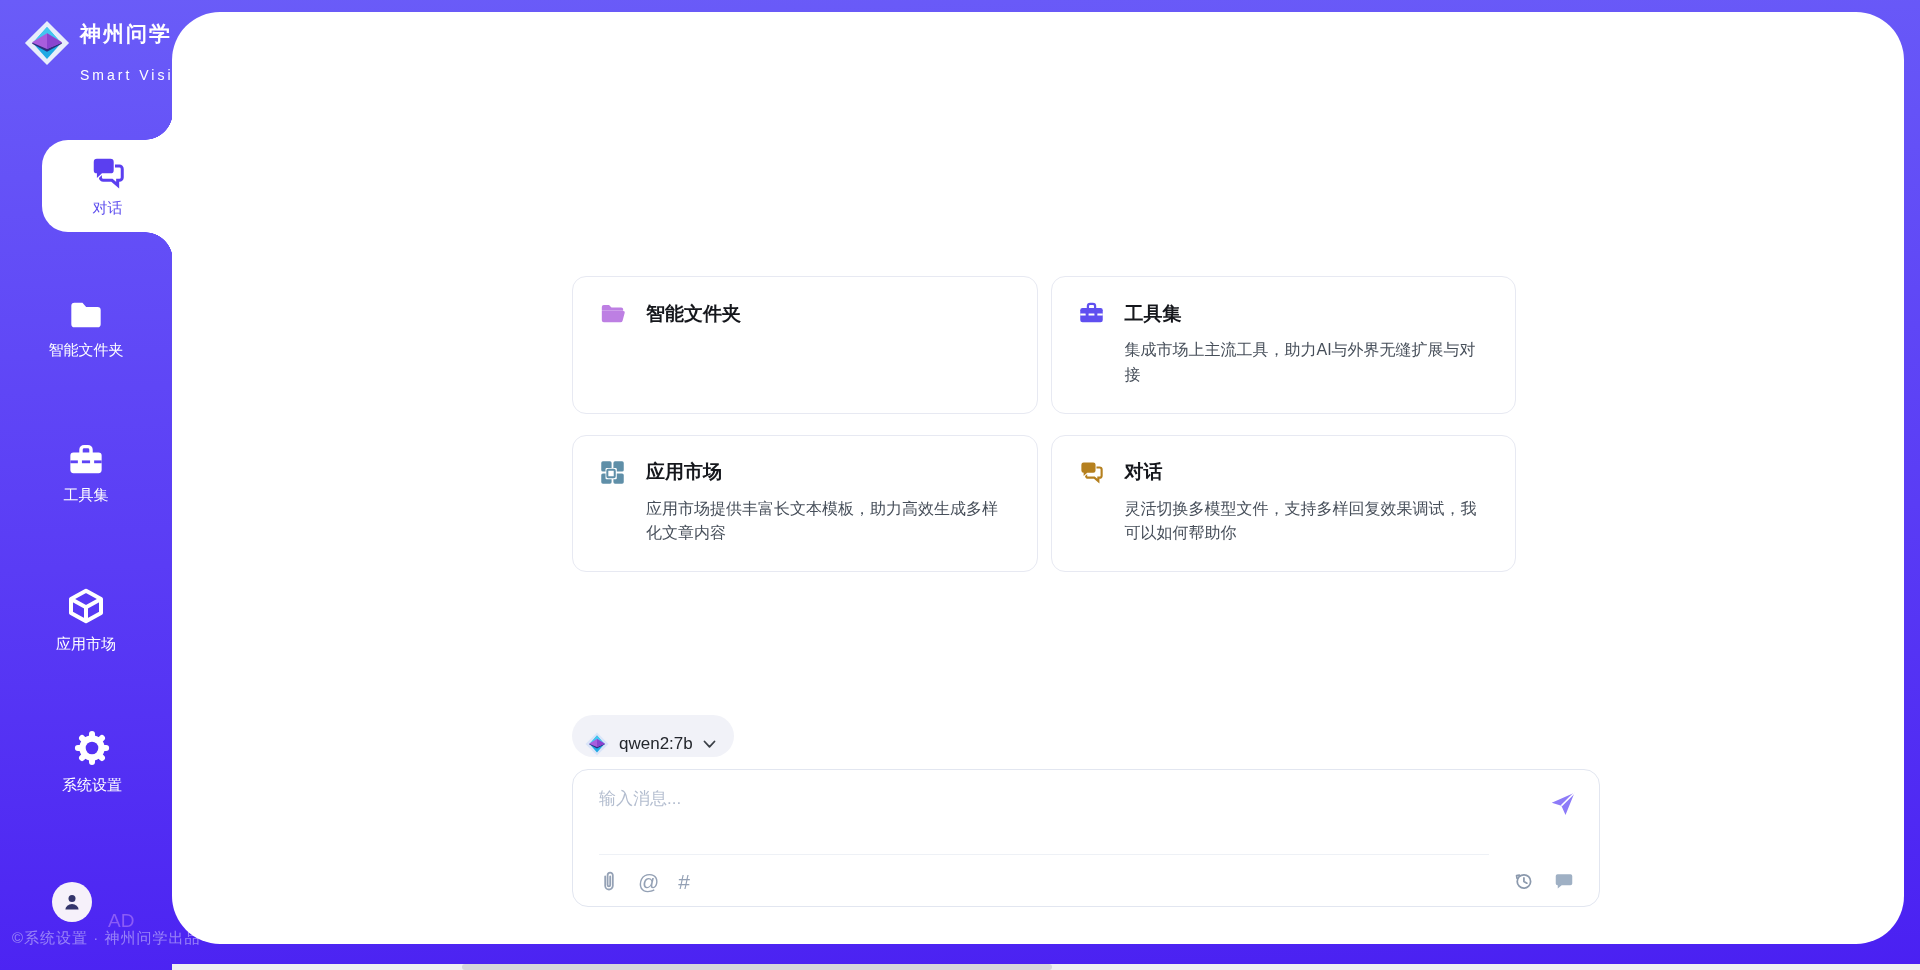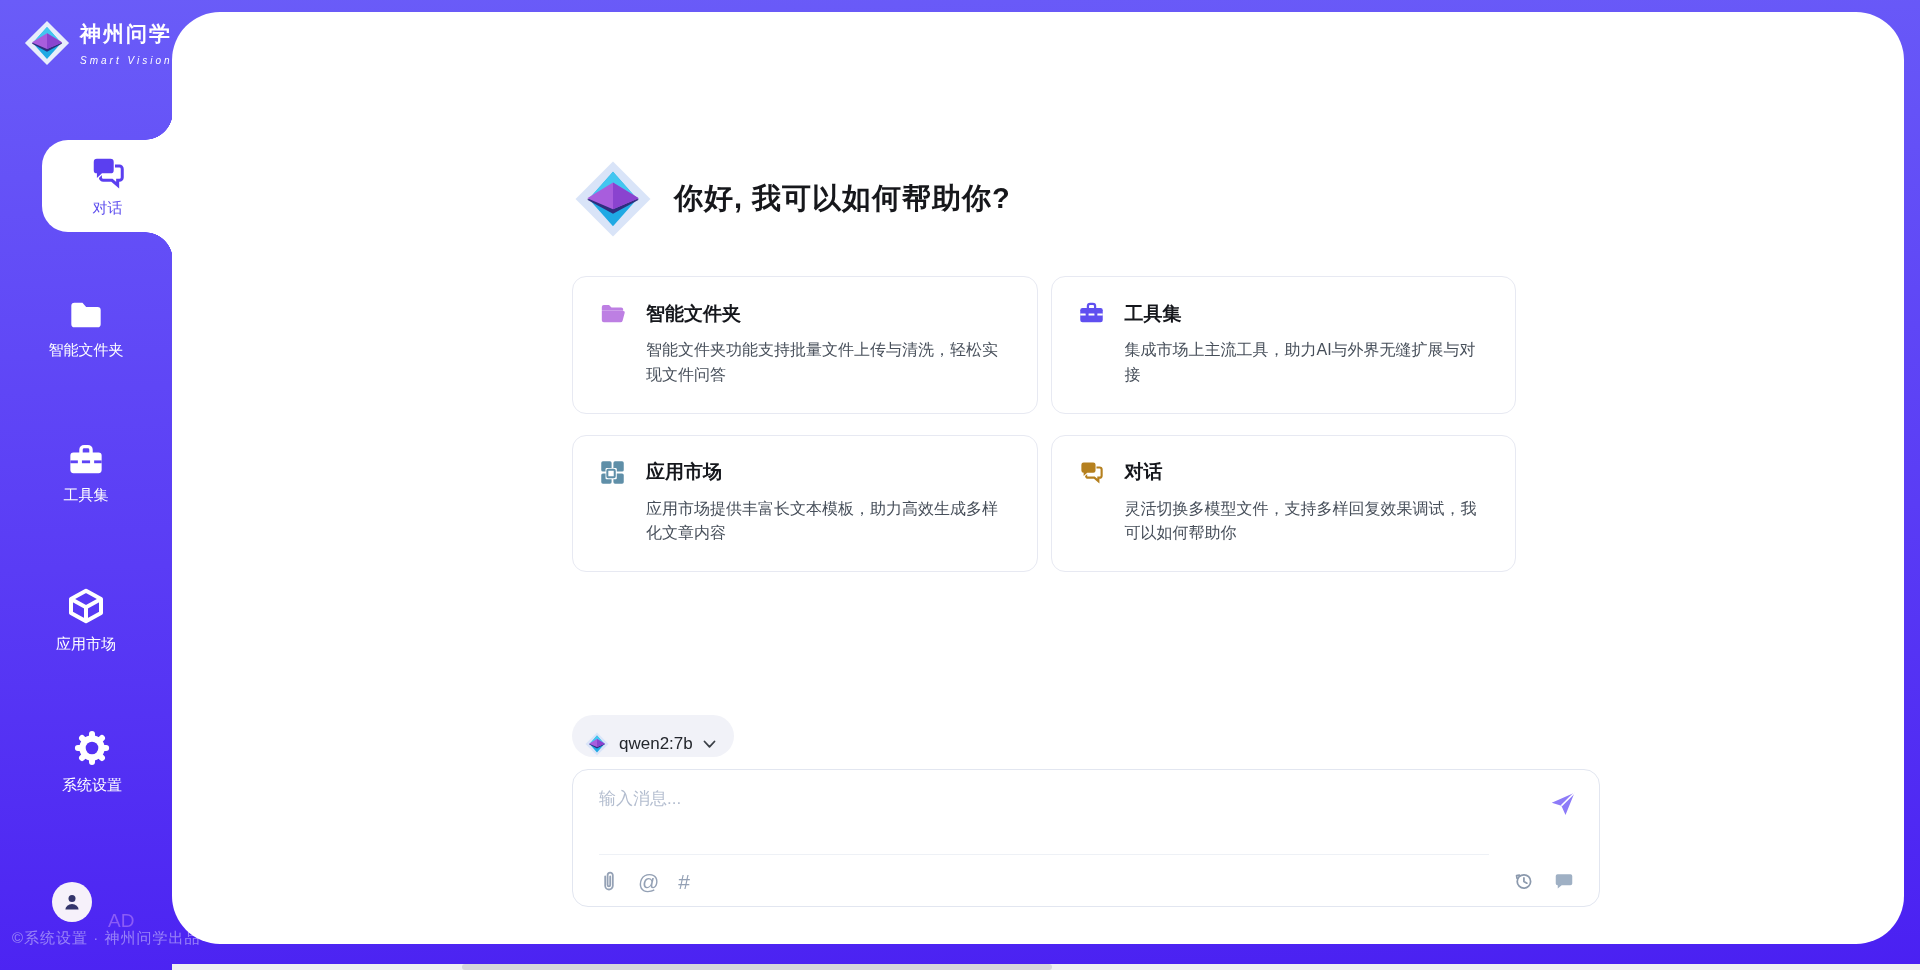--- a/index.html
+++ b/index.html
@@ -15,21 +15,21 @@
   .main-panel { position:absolute; left:172px; top:12px; width:1732px; height:932px;
     background:#fff; border-radius:48px; }
 
   
   .scroll-track { position:absolute; left:172px; bottom:0; width:1748px; height:6px; background:#efeff2; }
   .scroll-thumb { position:absolute; left:290px; top:0; width:590px; height:6px; background:#d6d6db; border-radius:3px; }
 
   
   .logo { position:absolute; left:24px; top:20px; display:flex; align-items:flex-start; gap:10px; }
   .logo-cn { font-size:21px; font-weight:bold; color:#fff; letter-spacing:2px; }
-  .logo-en { font-size:10px; color:#fff; letter-spacing:3px; margin-top:7px;font-style:italic; }
+  .logo-en { font-size:14px; color:#fff; letter-spacing:3px; margin-top:19px; }
 
   .tab-active { position:absolute; left:42px; top:140px; width:131px; height:92px;
     background:#fff; border-radius:26px 0 0 26px;
     display:flex; flex-direction:column; align-items:center; justify-content:center; gap:7px; cursor:pointer; }
   .tab-active .tab-label { color:#5b4bee; font-size:15px; }
   .fillet-top { position:absolute; left:145px; top:112px; width:28px; height:28px;
     background:radial-gradient(circle 28px at 0 0, rgba(0,0,0,0) 27.5px, #fff 28px); }
   .fillet-bottom { position:absolute; left:145px; top:232px; width:28px; height:28px;
     background:radial-gradient(circle 28px at 0 100%, rgba(0,0,0,0) 27.5px, #fff 28px); }
 
@@ -73,47 +73,33 @@
   .composer-bottom { display:flex; align-items:center; height:52px; padding:0 24px 0 26px; gap:19px; }
   .glyph-icon { font-size:21px; color:#94a1b5; cursor:pointer; line-height:1; }
   .spacer { flex:1; }
   .icon-btn { background:transparent; border:none; padding:0; cursor:pointer; }
 </style>
 </head>
 <body>
 
 <div class="main-panel">
 
-  <div class="greeting">
-    <span>
-      <svg width="78" height="78" viewBox="0 0 100 100">
-        <polygon points="50,2 98,50 50,98 2,50" fill="#d9e4f8"></polygon>
-        <polygon points="50,15 81,50 50,85 19,50" fill="#1fa9e4"></polygon>
-        <polygon points="50,15 81,50 19,50" fill="#43c6f0"></polygon>
-        <polygon points="50,33 83,51 50,69 17,51" fill="#2e2e7e"></polygon>
-        <polygon points="50,29 83,49 50,63 17,49" fill="#a85ddd"></polygon>
-        <polygon points="50,29 83,49 50,63" fill="#8a43cf"></polygon>
-      </svg>
-    </span>
-    <div class="greeting-text">你好, 我可以如何帮助你?</div>
-  </div>
 
   <div class="cards">
 
     <div class="card">
       <div class="card-head">
         <span>
           <svg width="27" height="27" viewBox="0 0 24 24" fill="#bd7fe3">
             <path d="M2.5 6.2 a1.8 1.8 0 0 1 1.8 -1.8 h4.6 l2.2 2.2 h8.6 a1.8 1.8 0 0 1 1.8 1.8 v1.1 H2.5 Z"></path>
             <path d="M2.5 9.8 h19.1 a1.3 1.3 0 0 1 1.26 1.64 l-1.9 6.9 A1.9 1.9 0 0 1 19.1 19.8 H4.3 a1.8 1.8 0 0 1 -1.8 -1.8 Z"></path>
           </svg>
         </span>
         <span class="card-title">智能文件夹</span>
       </div>
-      <div class="card-desc">智能文件夹功能支持批量文件上传与清洗，轻松实现文件问答</div>
     </div>
 
     <div class="card">
       <div class="card-head">
         <span>
           <svg width="27" height="27" viewBox="0 0 24 24">
             <defs>
                 <mask id="bcm1">
               <rect width="24" height="24" fill="#fff"></rect>
               <rect x="2" y="12" width="20" height="1.8" fill="#000"></rect>

